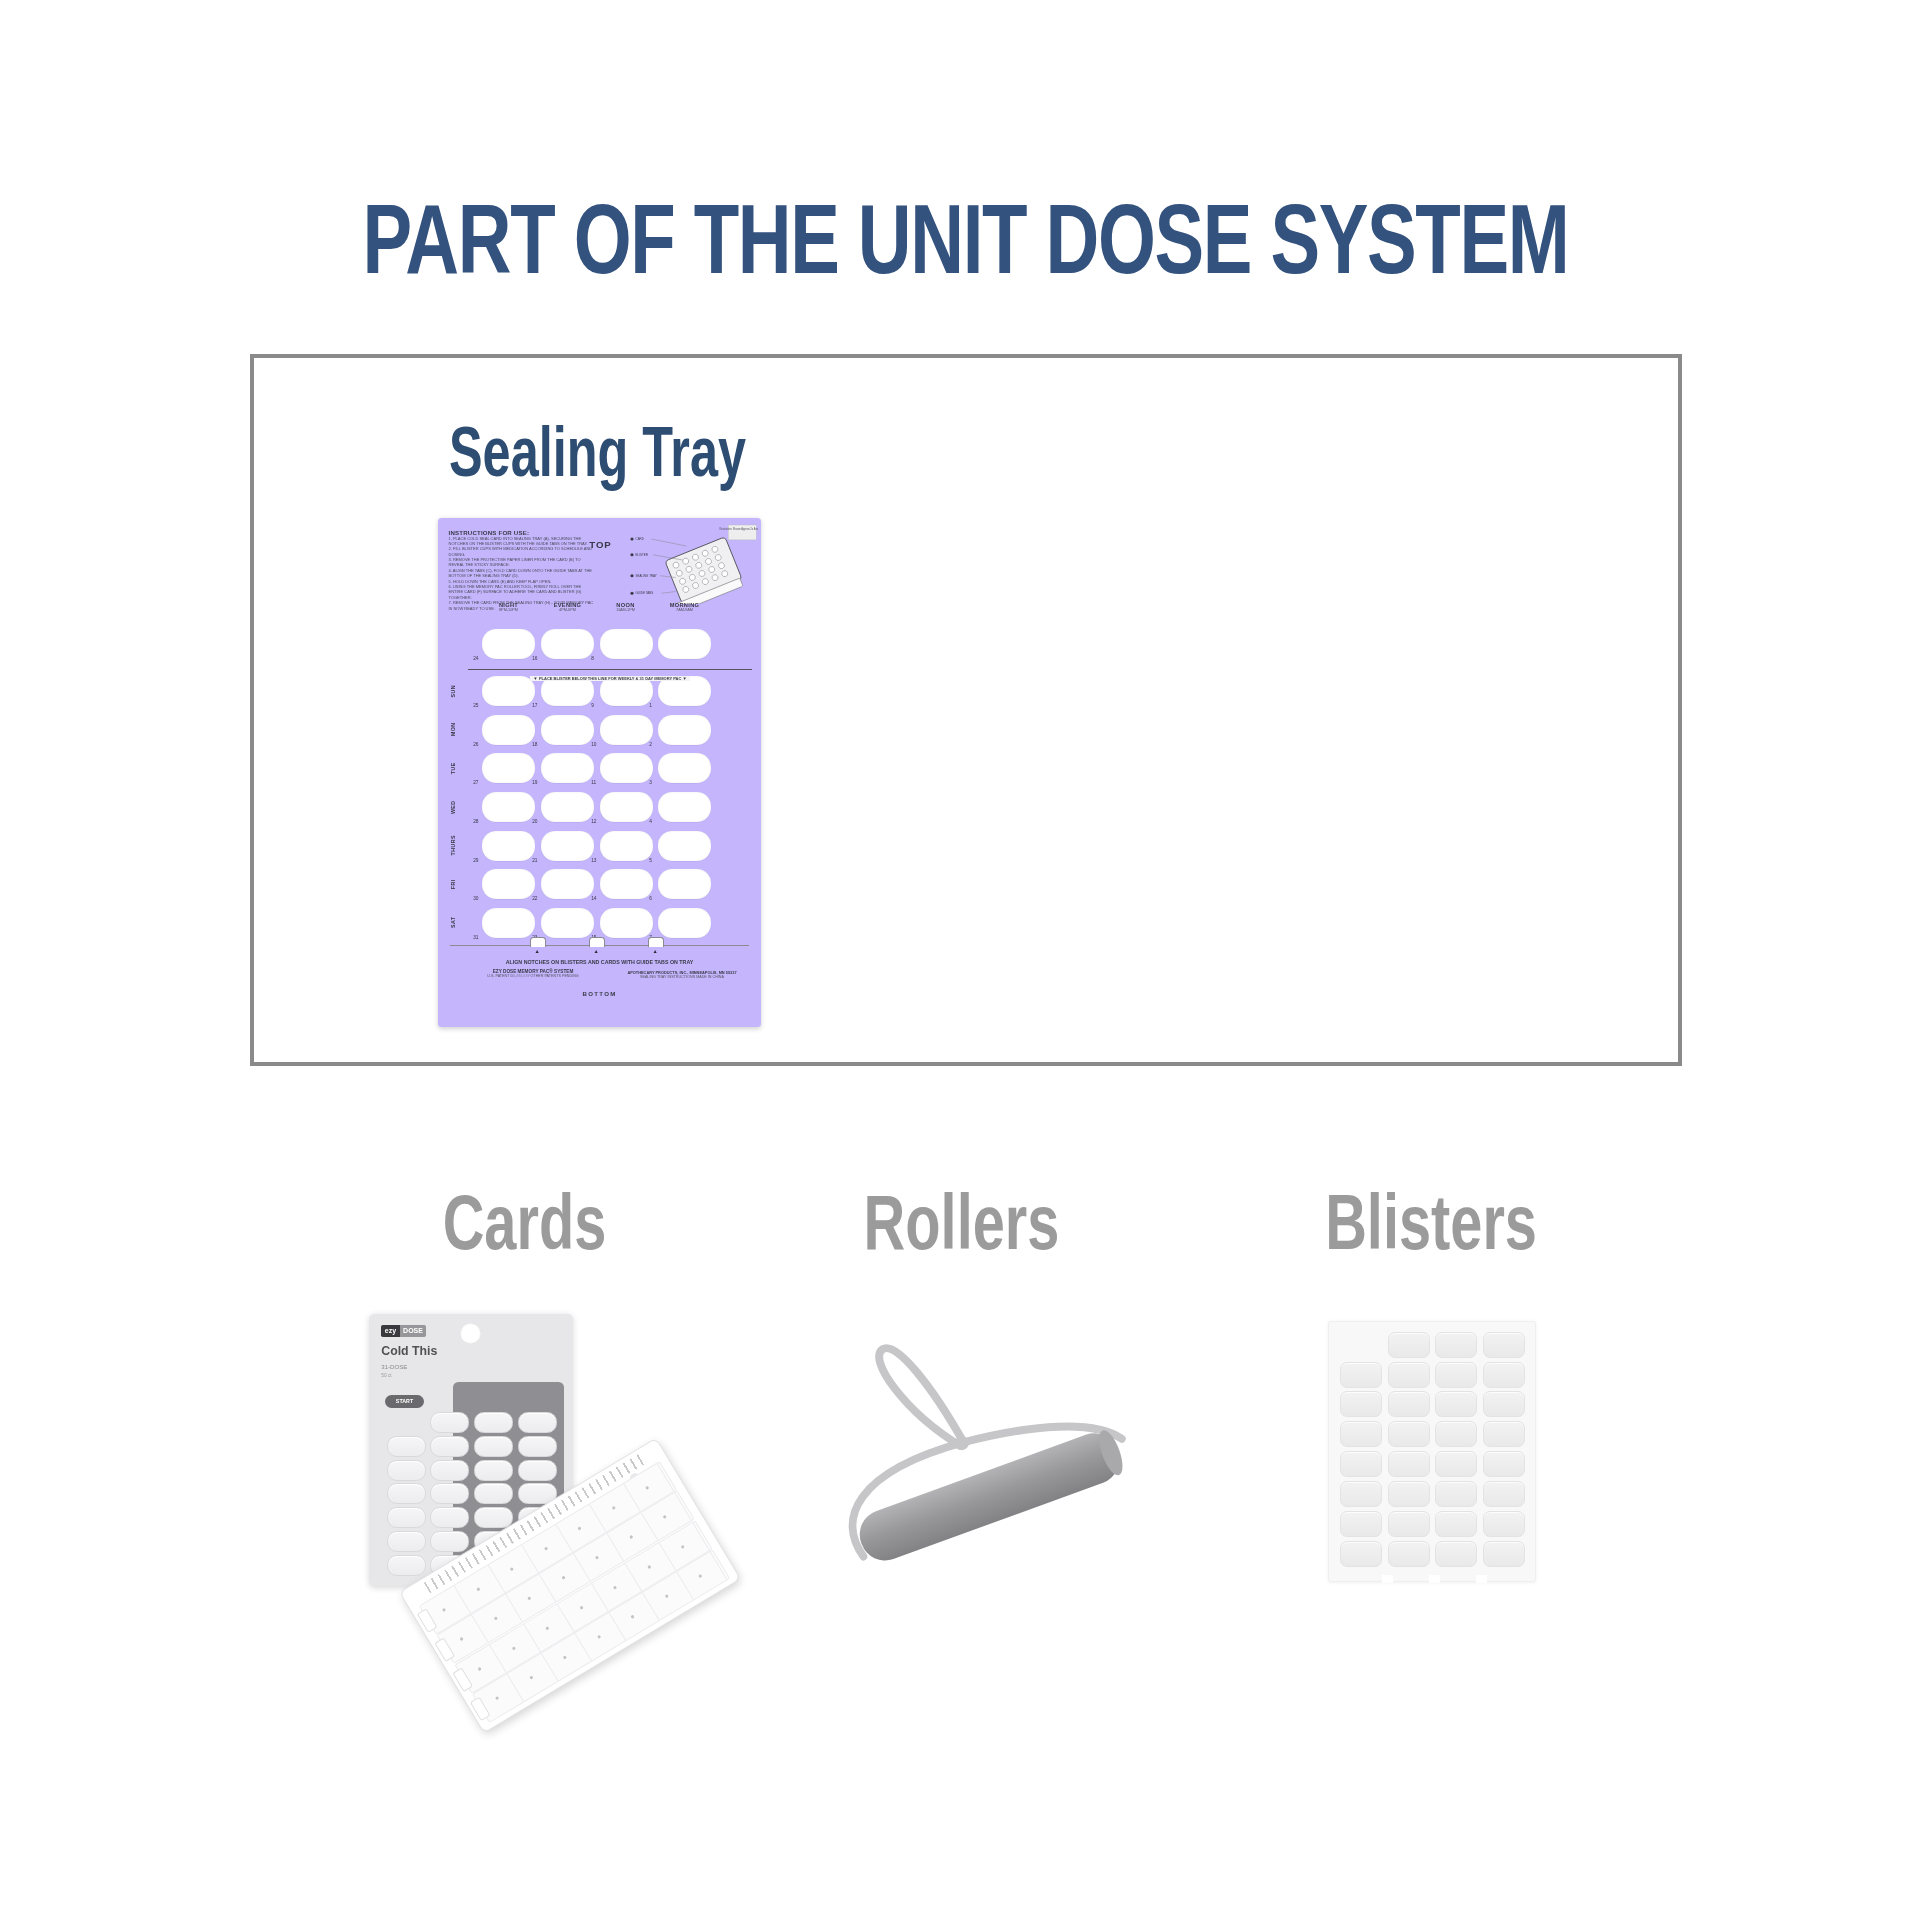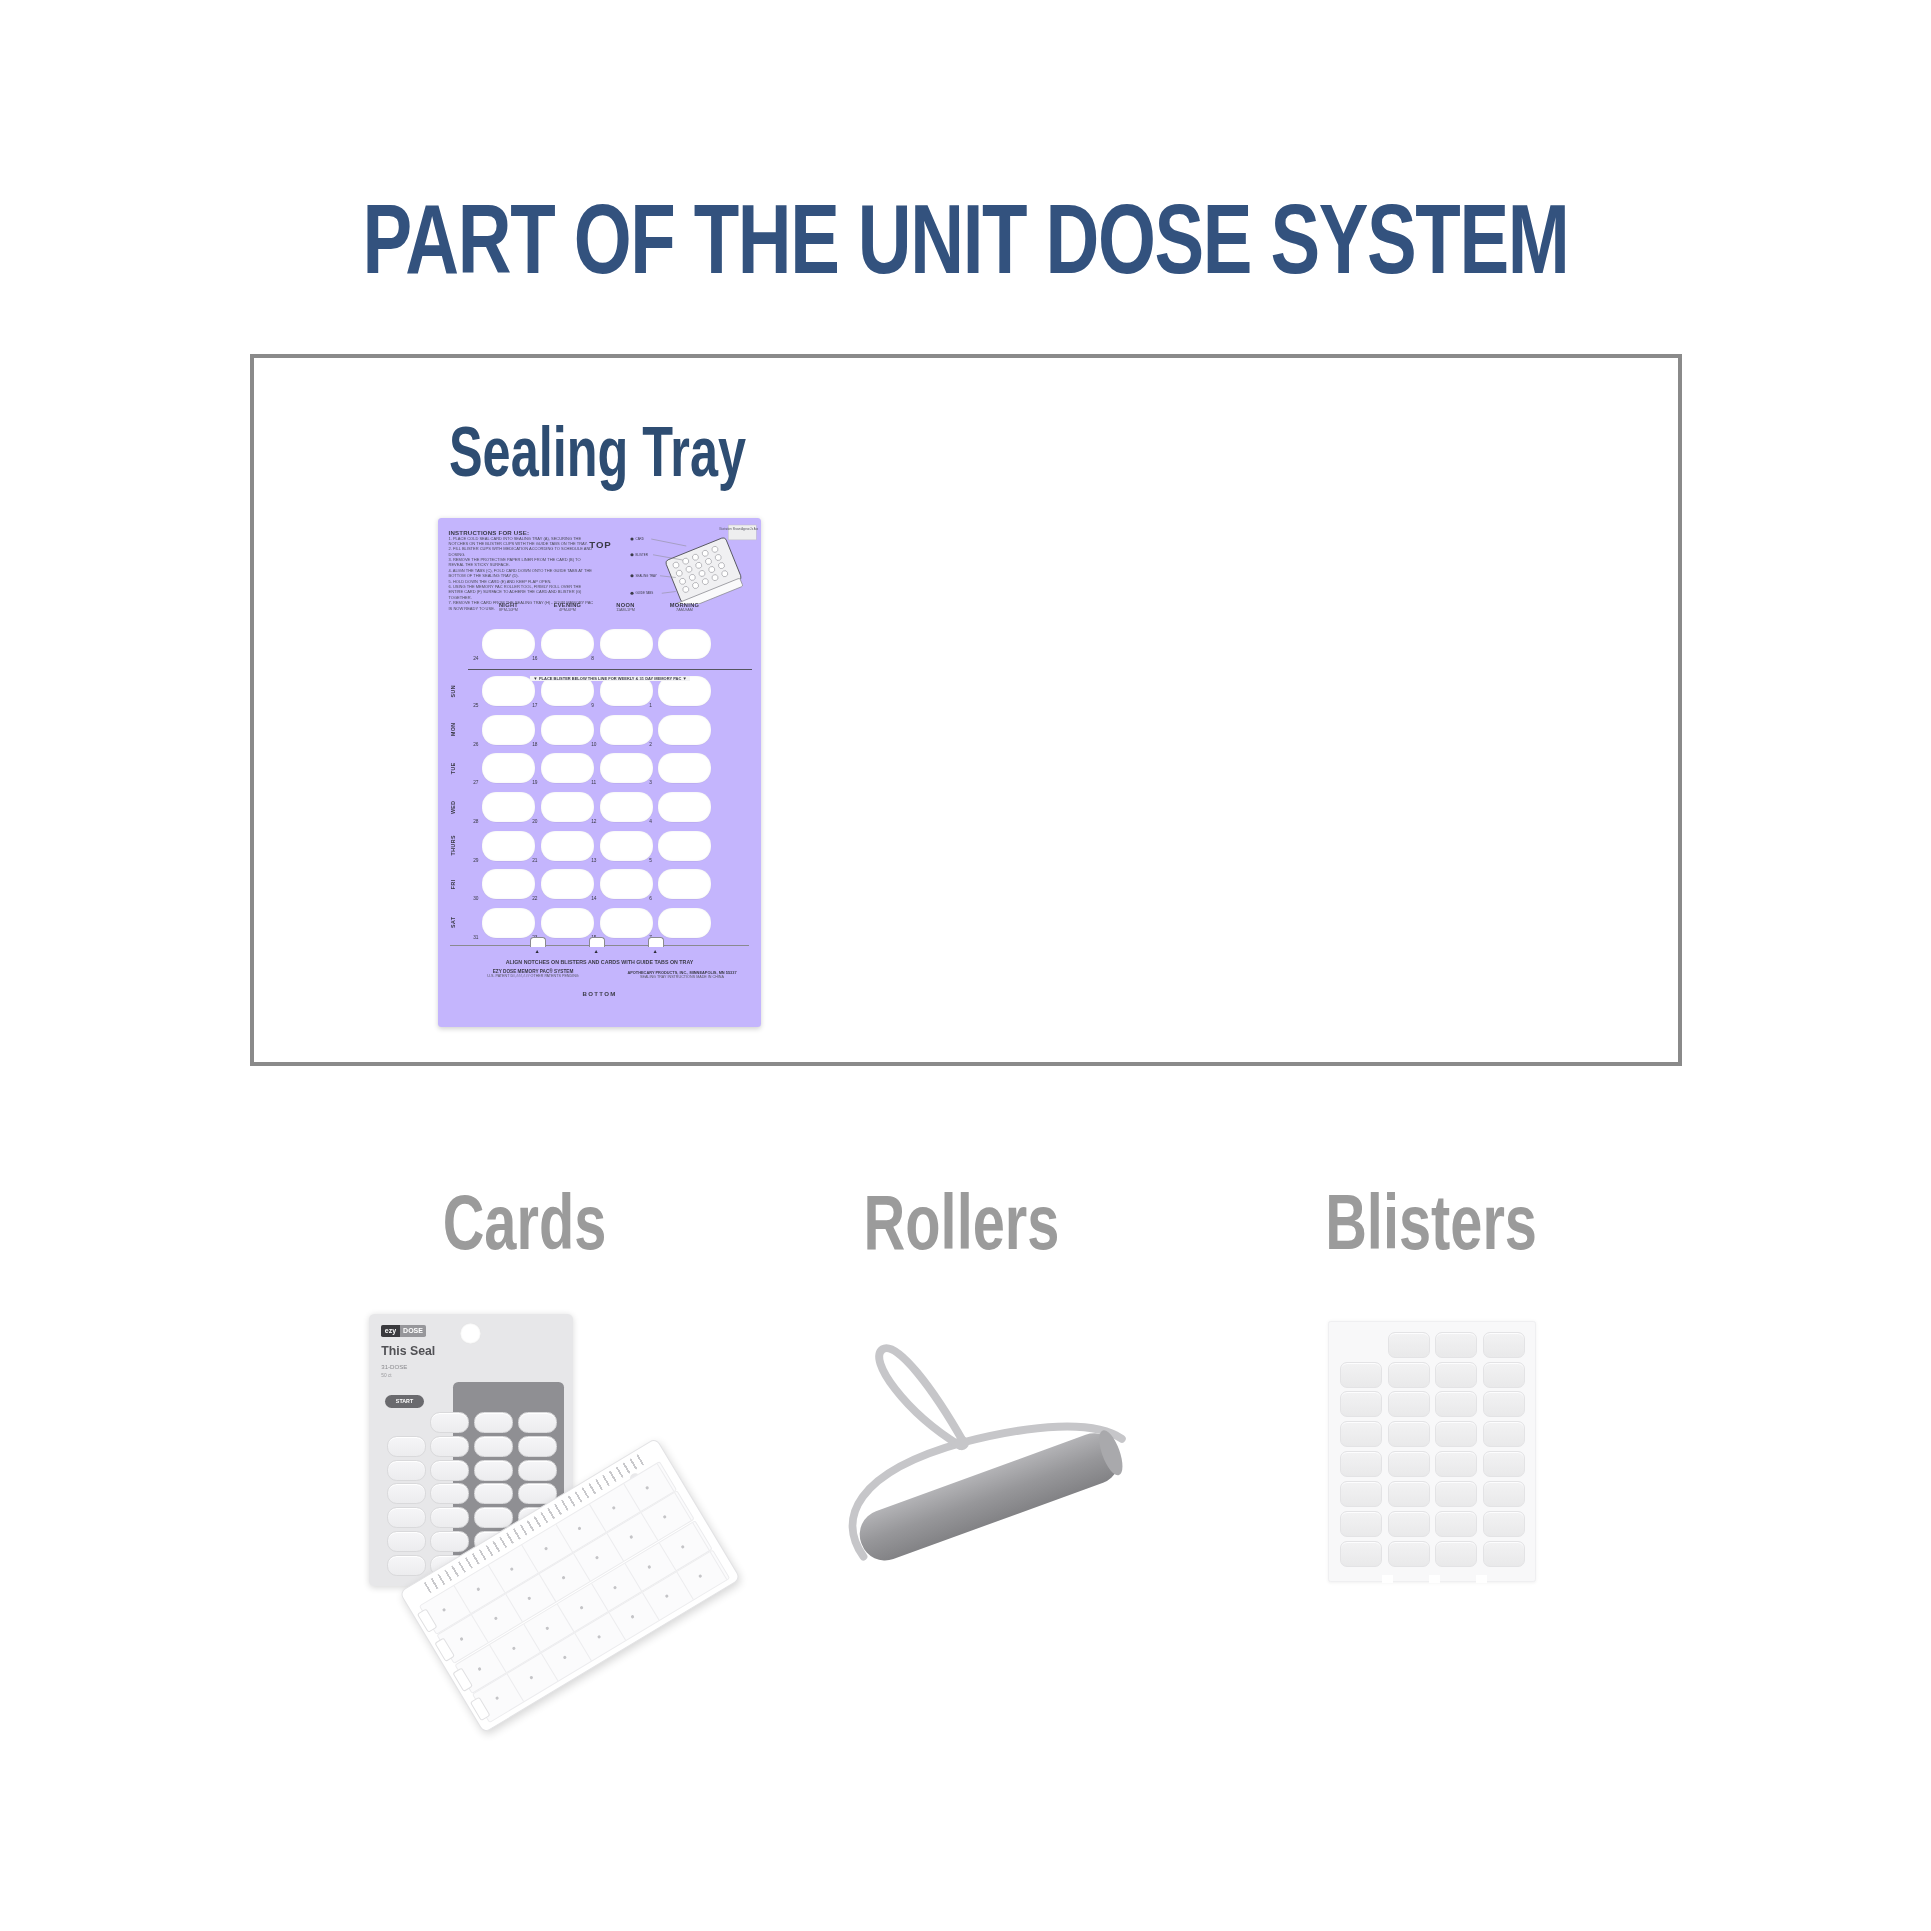--- a/index.html
+++ b/index.html
@@ -371,21 +371,21 @@
   <div class="section-label" style="left:384px;top:1178px;">Cards</div>
   <div class="section-label" style="left:821px;top:1178px;">Rollers</div>
   <div class="section-label" style="left:1290px;top:1178px;">Blisters</div>
 
   <div class="cards-pack">
     <div class="hang-hole"></div>
     <div class="brand-badge">
       <span class="brand-left">ezy</span>
       <span class="brand-right">DOSE</span>
     </div>
-    <div class="pack-product">This Seal</div>
+    <div class="pack-product">Cold This</div>
     <div class="pack-sub1">31-DOSE</div>
     <div class="pack-sub2">50 ct</div>
     <div class="dark-card"></div>
     <div class="start-tab">START</div>
     <div id="pack-pills">
         <div class="pack-pill" style="left: 61px; top: 98px;"></div>
         <div class="pack-pill" style="left: 105px; top: 98px;"></div>
         <div class="pack-pill" style="left: 149px; top: 98px;"></div>
         <div class="pack-pill" style="left: 17.6px; top: 122px;"></div>
         <div class="pack-pill" style="left: 61px; top: 122px;"></div>

